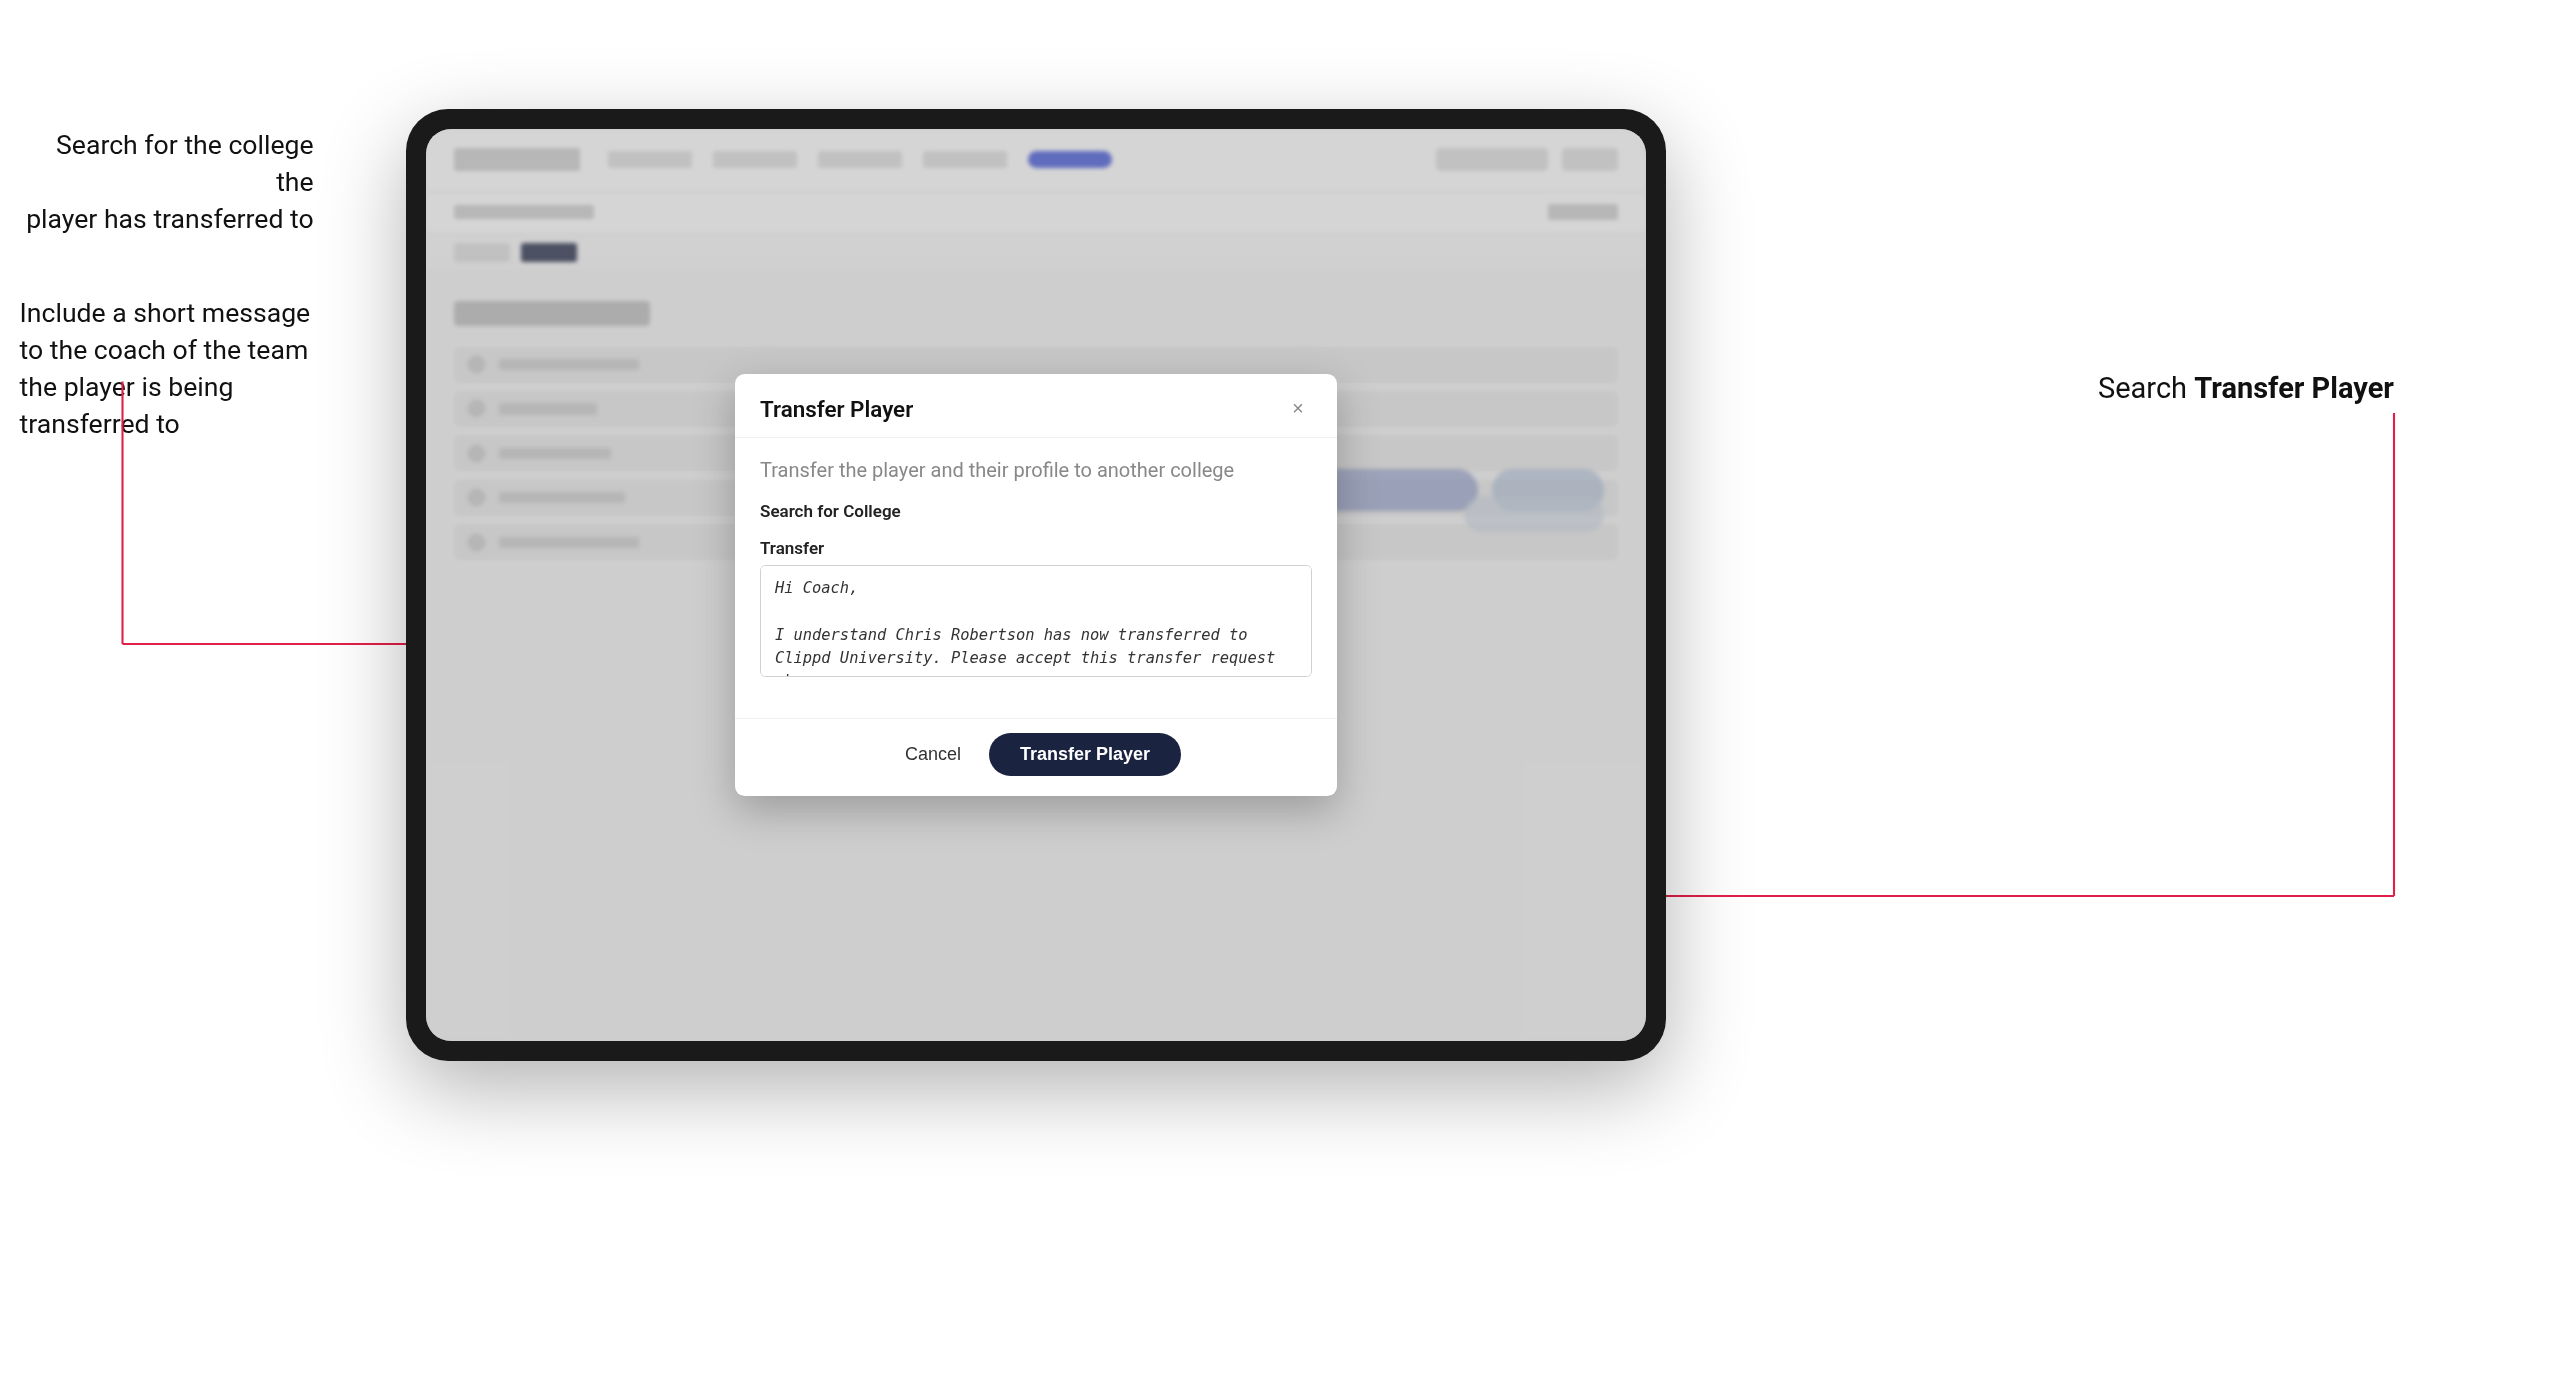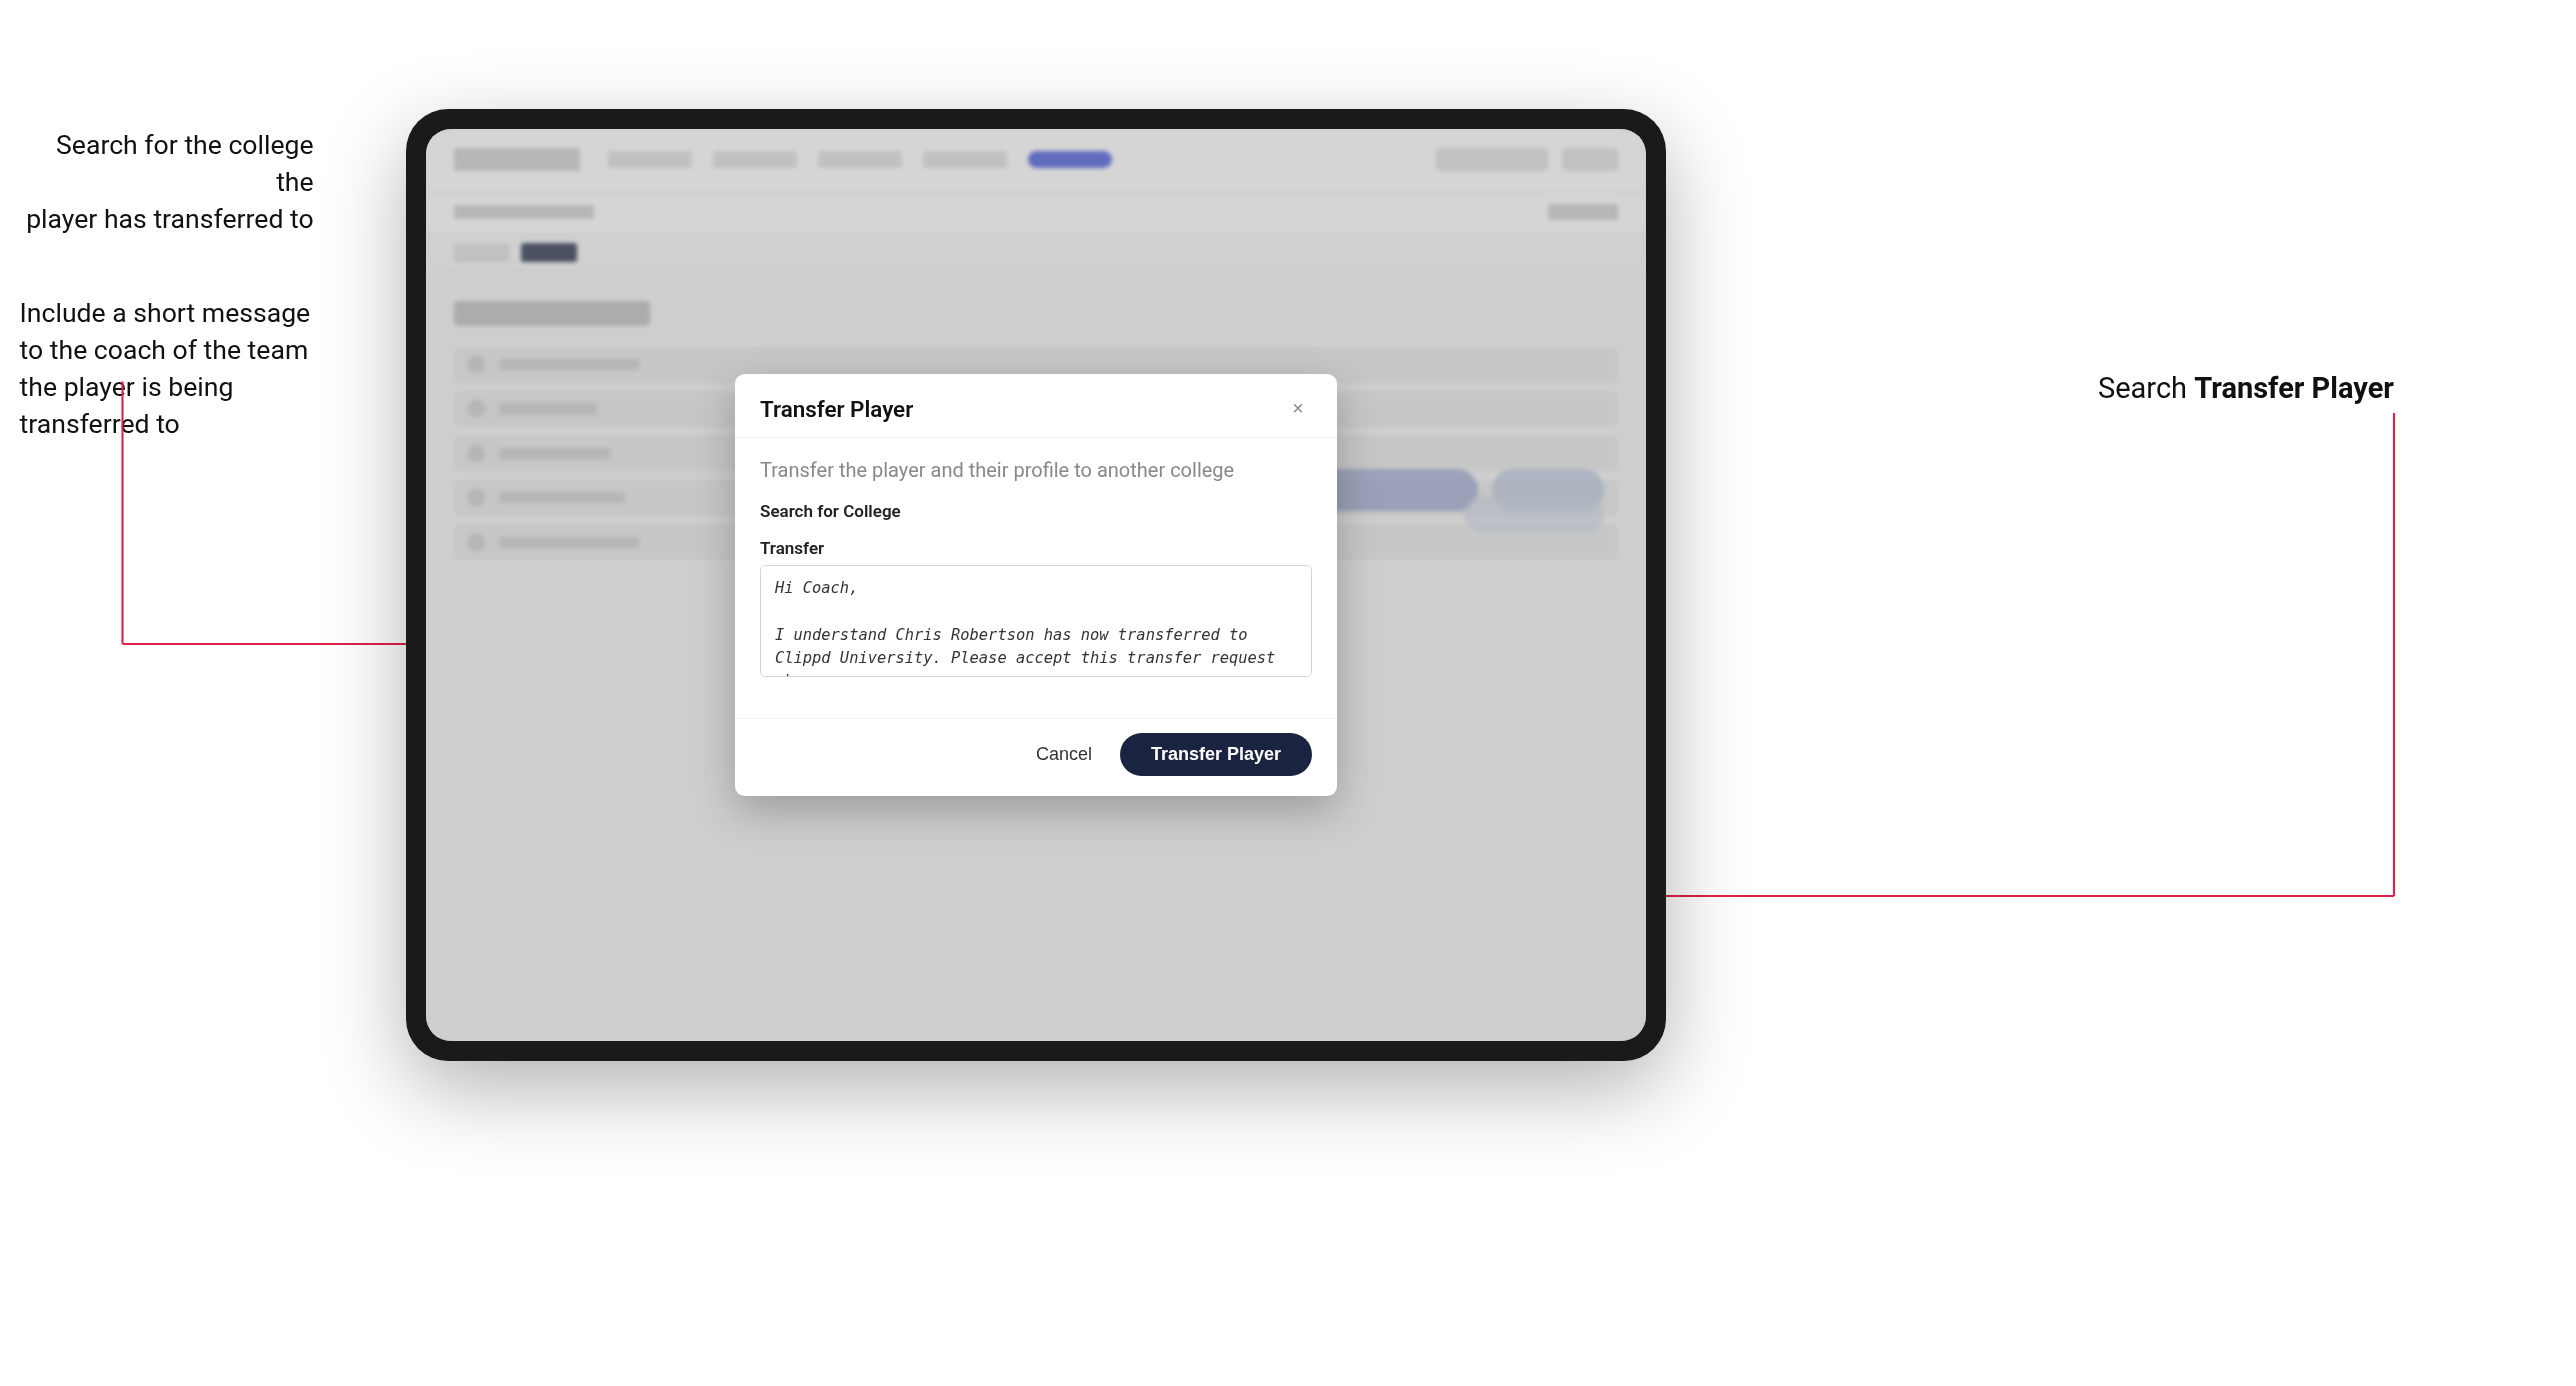--- a/index.html
+++ b/index.html
@@ -337,21 +337,21 @@
       color: #333;
       resize: none;
       outline: none;
       line-height: 1.5;
       font-style: italic;
     }
 
     .modal-footer {
       display: flex;
       align-items: center;
-      justify-content: flex-end;
+      justify-content: center;
       gap: 14px;
       padding: 14px 25px 19.6px;
       border-top: 0.7px solid #f0f0f0;
     }
 
     .btn-cancel {
       background: transparent;
       border: none;
       font-size: 18px;
       color: #333;

